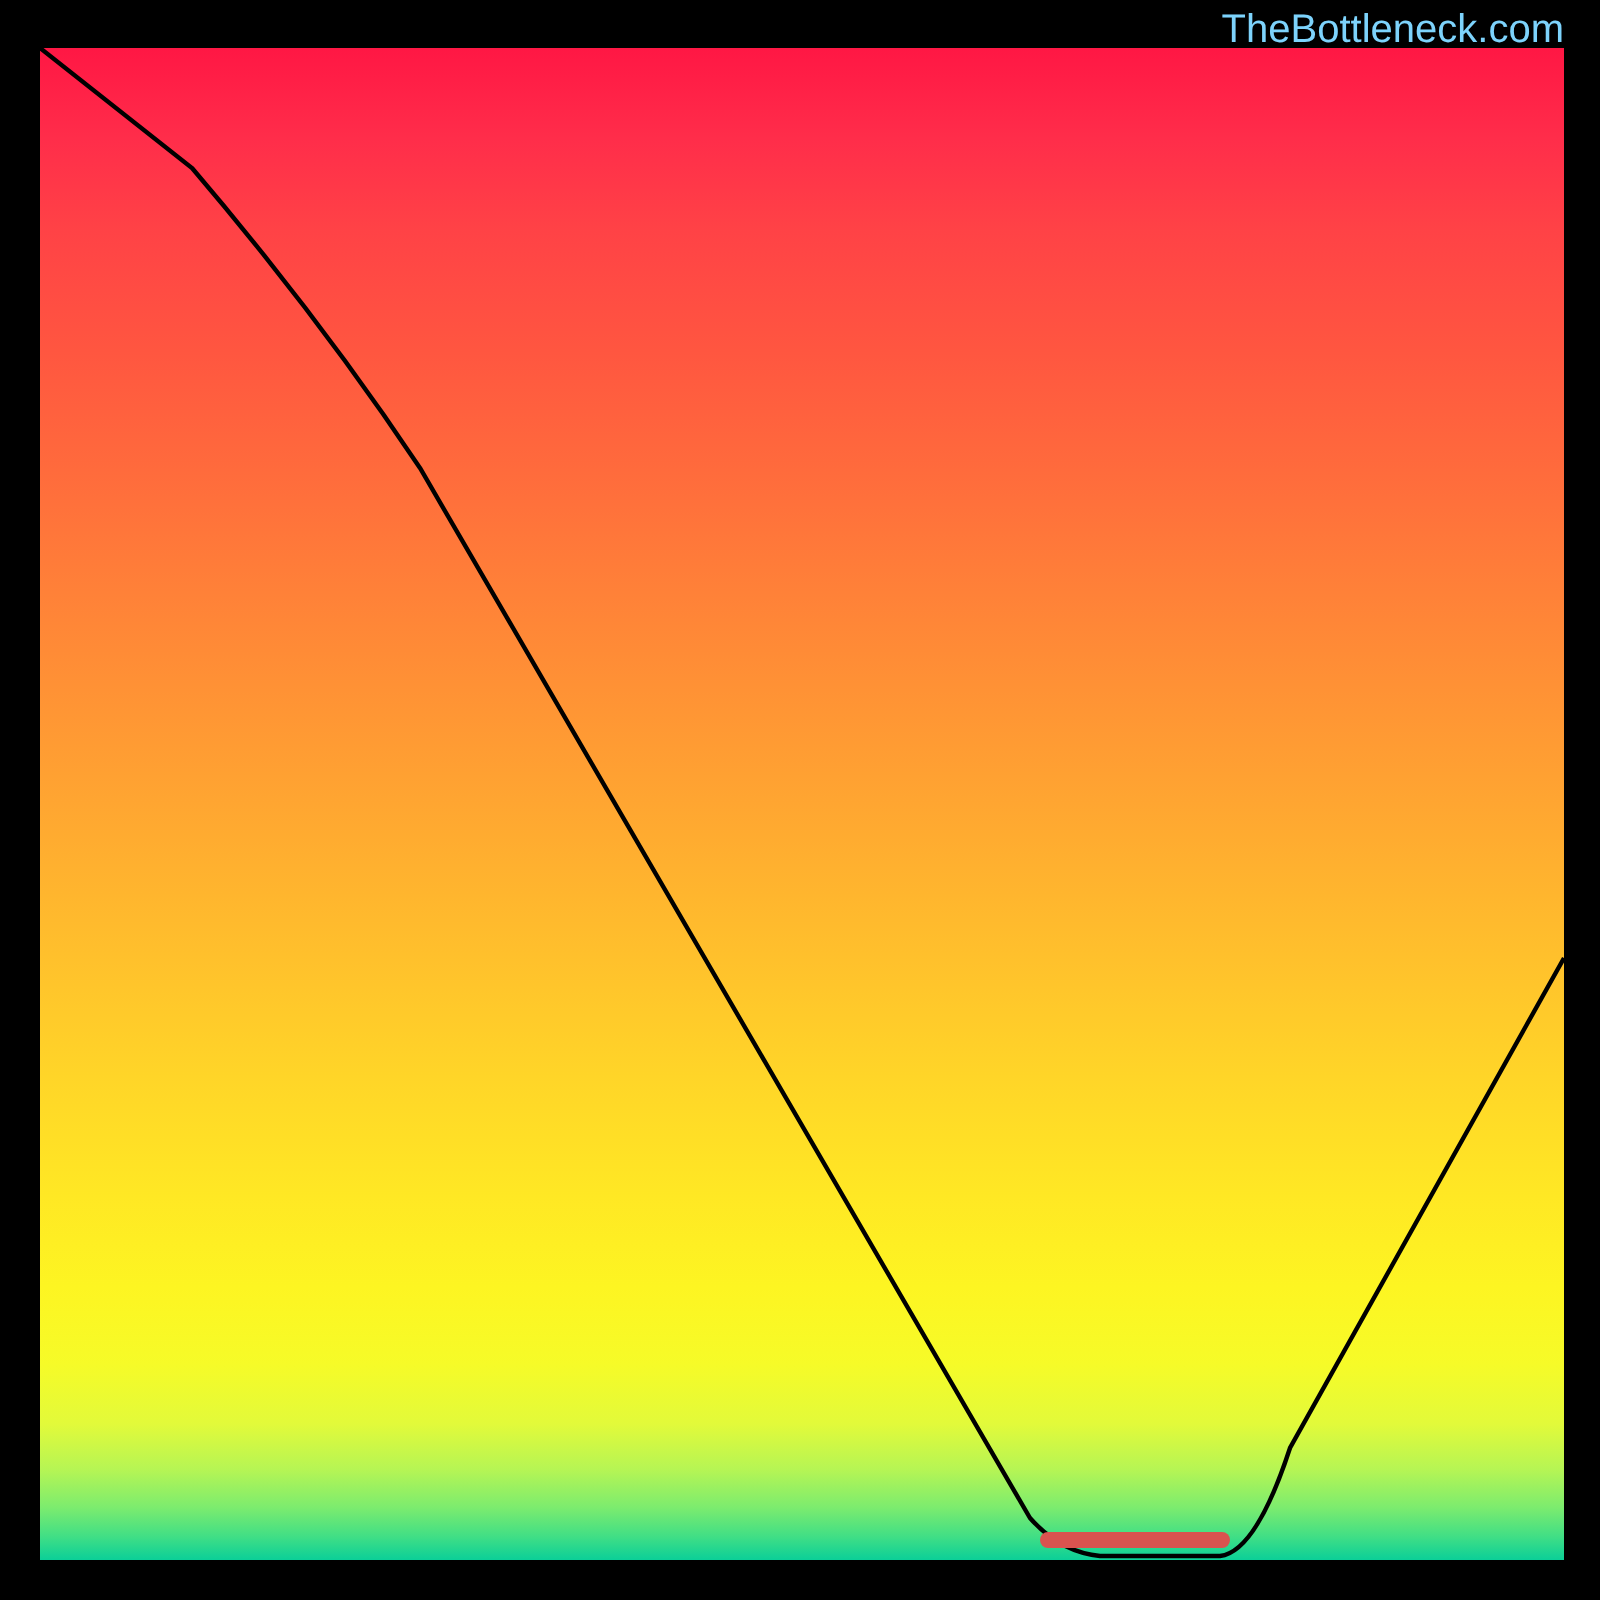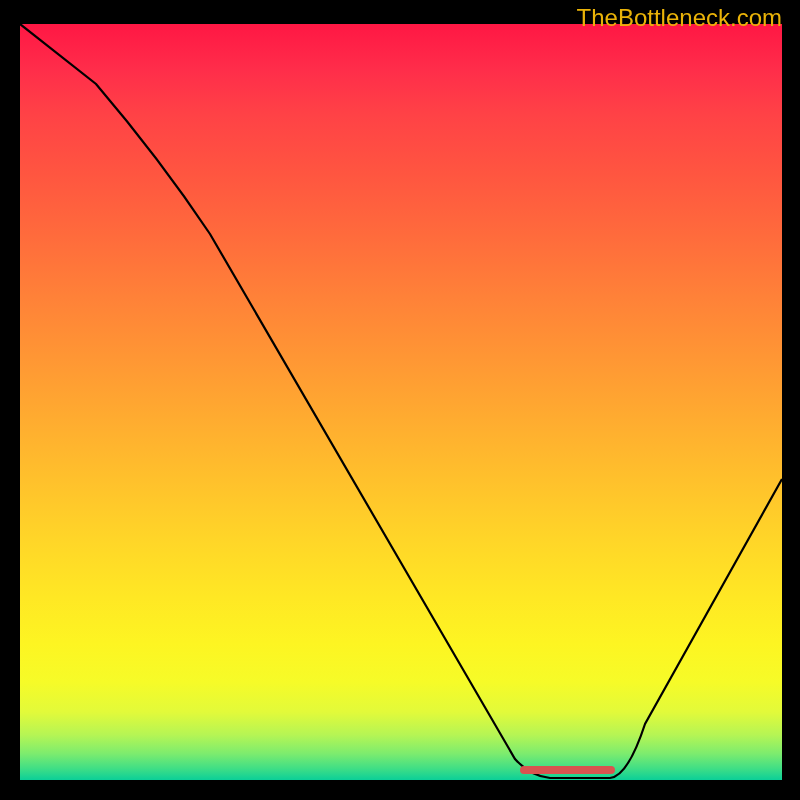--- a/index.html
+++ b/index.html
@@ -8,22 +8,22 @@
     width: 800px;
     height: 800px;
     background: #000;
     position: relative;
     font-family: Arial, sans-serif;
   }
   .watermark {
     position: absolute;
     top: 4px;
     right: 18px;
-    color: #eab308;
-    font-size: 24px;
+    color: #7dd3fc;
+    font-size: 20px;
     font-weight: 500;
     z-index: 10;
   }
   .plot-area {
     position: absolute;
     left: 20px;
     top: 24px;
     width: 762px;
     height: 756px;
     overflow: hidden;

